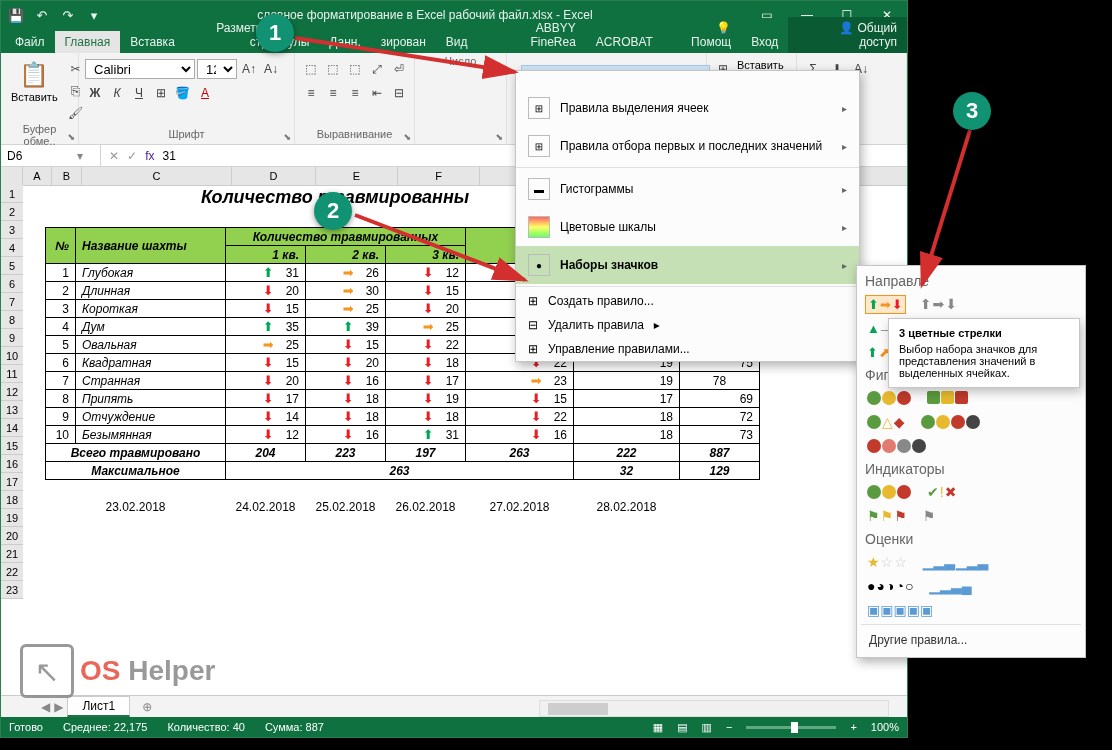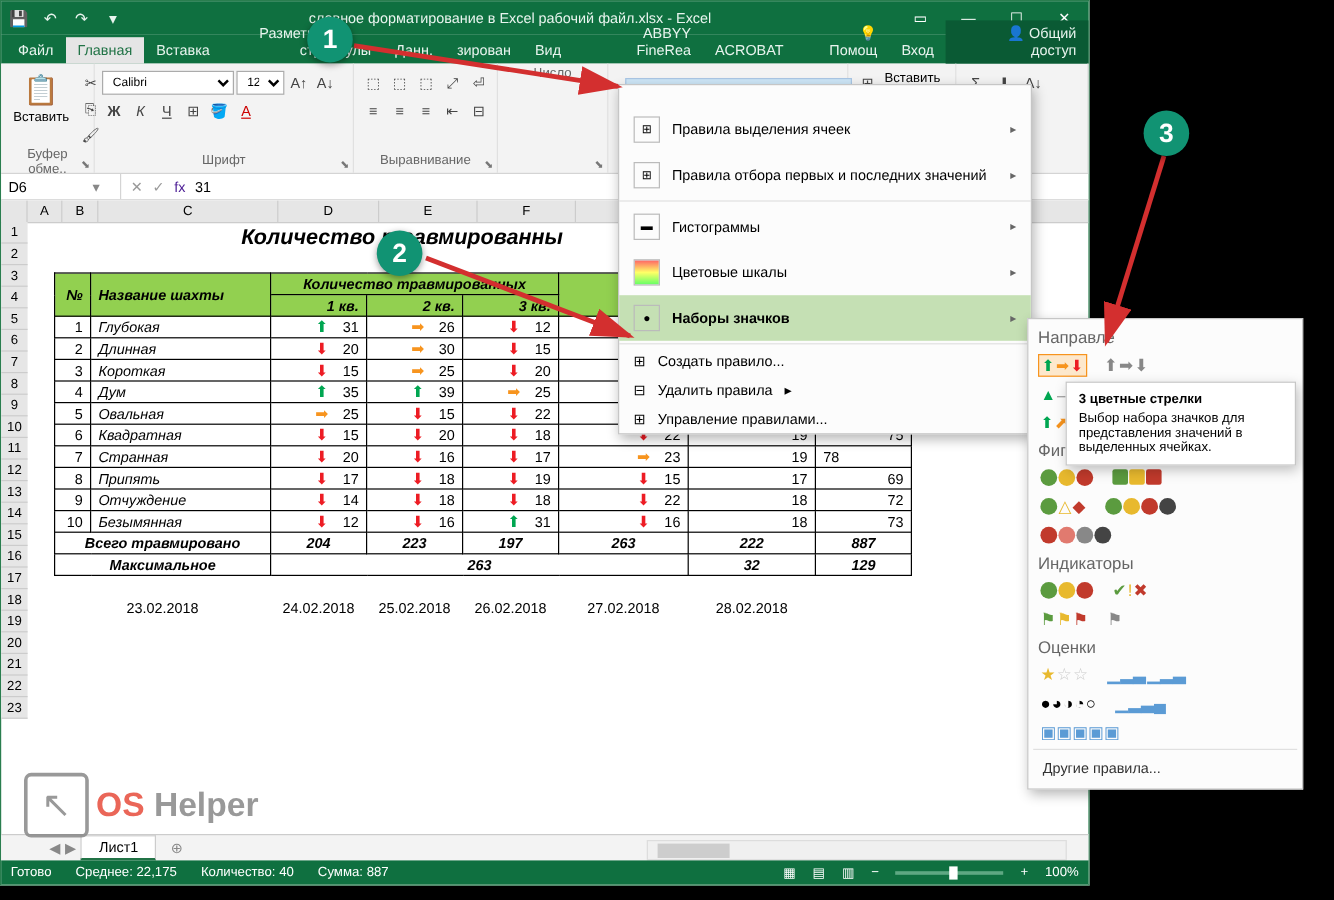--- a/index.html
+++ b/index.html
@@ -23,21 +23,21 @@
 
 
 .ribbon { height: 92px; background: #f3f3f3; border-bottom: 1px solid #d4d4d4; display: flex; font-size: 11px; }
 .ribbon-group { border-right: 1px solid #e0e0e0; padding: 2px 6px; display: flex; flex-direction: column; justify-content: space-between; position: relative; }
 .ribbon-group-label { text-align: center; font-size: 11px; color: #666; padding-bottom: 2px; }
 .ribbon-group-content { flex: 1; display: flex; align-items: flex-start; gap: 4px; padding-top: 4px; }
 .btn-large { display: flex; flex-direction: column; align-items: center; gap: 2px; padding: 2px 4px; }
 .btn-large .icon { font-size: 24px; }
 .btn-small { width: 20px; height: 20px; display: flex; align-items: center; justify-content: center; font-size: 12px; color: #444; }
 .font-row { display: flex; gap: 2px; align-items: center; }
-.font-select { height: 20px; border: 1px solid #ababab; background: #fff; font-size: 10px; padding: 0 4px; }
+.font-select { height: 20px; border: 1px solid #ababab; background: #fff; font-size: 13px; padding: 0 4px; }
 .dialog-launcher { position: absolute; bottom: 2px; right: 3px; font-size: 9px; color: #777; }
 
 
 .formula-bar { height: 22px; border-bottom: 1px solid #d4d4d4; display: flex; align-items: center; font-size: 12px; background: #fff; }
 .name-box { width: 100px; border-right: 1px solid #d4d4d4; padding: 0 6px; height: 100%; display: flex; align-items: center; }
 .name-box input { border: none; width: 70px; font-size: 12px; outline: none; }
 .fx-area { display: flex; align-items: center; gap: 8px; padding: 0 8px; flex: 1; }
 .fx-label { color: #4c1d95; }
 .col-headers { display: flex; background: #e6e6e6; border-bottom: 1px solid #ccc; font-size: 11px; }
 .corner { width: 22px; height: 18px; border-right: 1px solid #ccc; background: #e6e6e6; }
@@ -491,21 +491,21 @@
                 <span>17</span>
               </div>
             </td>
             <td class="val-col">
               <div class="arrow-cell">
                 <span class="arr-rt">➡</span>
                 <span>23</span>
               </div>
             </td>
             <td class="val-col" style="text-align:right">19</td>
-            <td class="val-col" style="text-align:left">78</td>
+            <td class="val-col" style="text-align:center">78</td>
           </tr>
           <tr>
             <td class="num-col">8</td>
             <td class="name-col">Припять</td>
             <td class="val-col">
               <div class="arrow-cell">
                 <span class="arr-dn">⬇</span>
                 <span>17</span>
               </div>
             </td>

